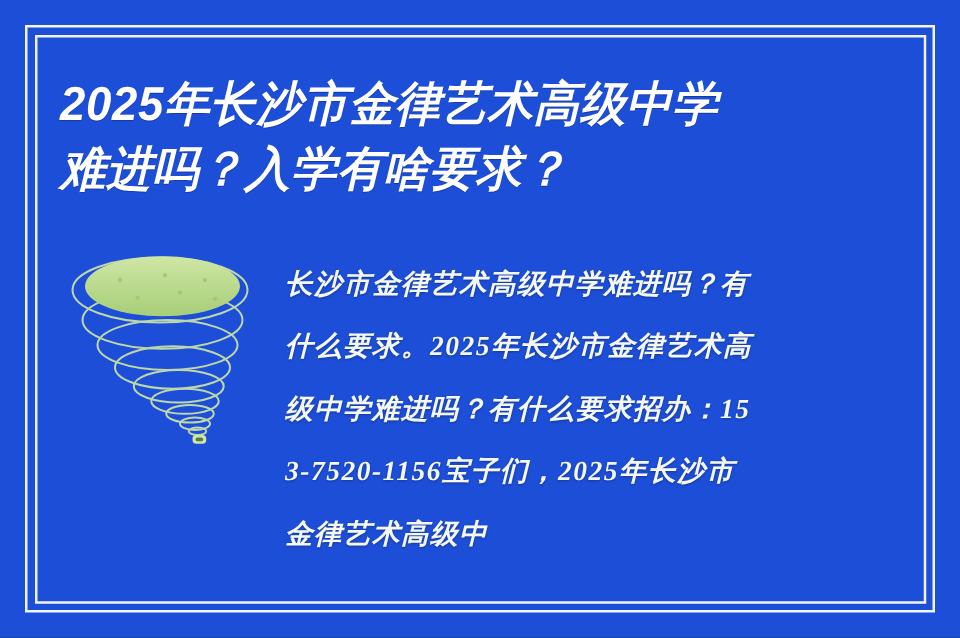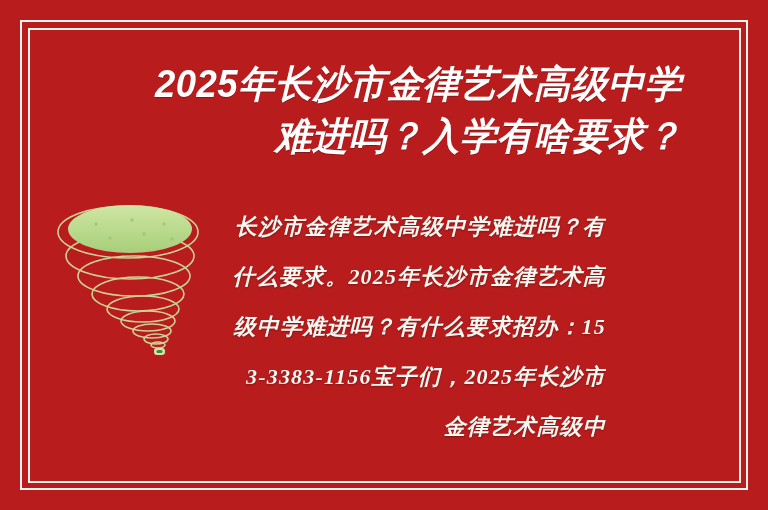--- a/index.html
+++ b/index.html
@@ -6,23 +6,22 @@
   html,body{margin:0;padding:0;}
   body{
     width:768px;height:510px;overflow:hidden;
     background:#0f4a31;
     font-family:"Liberation Sans","DejaVu Sans",sans-serif;
     -webkit-font-smoothing:antialiased;
   }
   #poster{
     position:relative;
     width:768px;height:510px;
-    background:#b91c1c;
+    background:#1d4ed8;
     overflow:hidden;
-    text-align:right;
   }
   
   .frame-outer{
     position:absolute;
     left:20px;top:20px;
     width:728px;height:470px;
     border:2px solid #f2f6f1;
     box-sizing:border-box;
     pointer-events:none;
   }
@@ -122,16 +121,16 @@
         <circle cx="66" cy="42" r="1.7"></circle>
         <circle cx="100" cy="38" r="1.7"></circle>
         <circle cx="128" cy="43" r="1.7"></circle>
       </g>
       <rect x="110" y="152" width="11" height="7" rx="3" fill="#cfe6a4"></rect>
       <rect x="112.5" y="154" width="6" height="3" rx="1.5" fill="#4f7f45"></rect>
     </svg>
   </div>
 
   <div class="body-block">
-    <p class="body-text">长沙市金律艺术高级中学难进吗？有什么要求。2025年长沙市金律艺术高级中学难进吗？有什么要求招办：153-3383-1156宝子们，2025年长沙市金律艺术高级中</p>
+    <p class="body-text">长沙市金律艺术高级中学难进吗？有什么要求。2025年长沙市金律艺术高级中学难进吗？有什么要求招办：153-7520-1156宝子们，2025年长沙市金律艺术高级中</p>
   </div>
 
 </div>
 
 </body></html>

